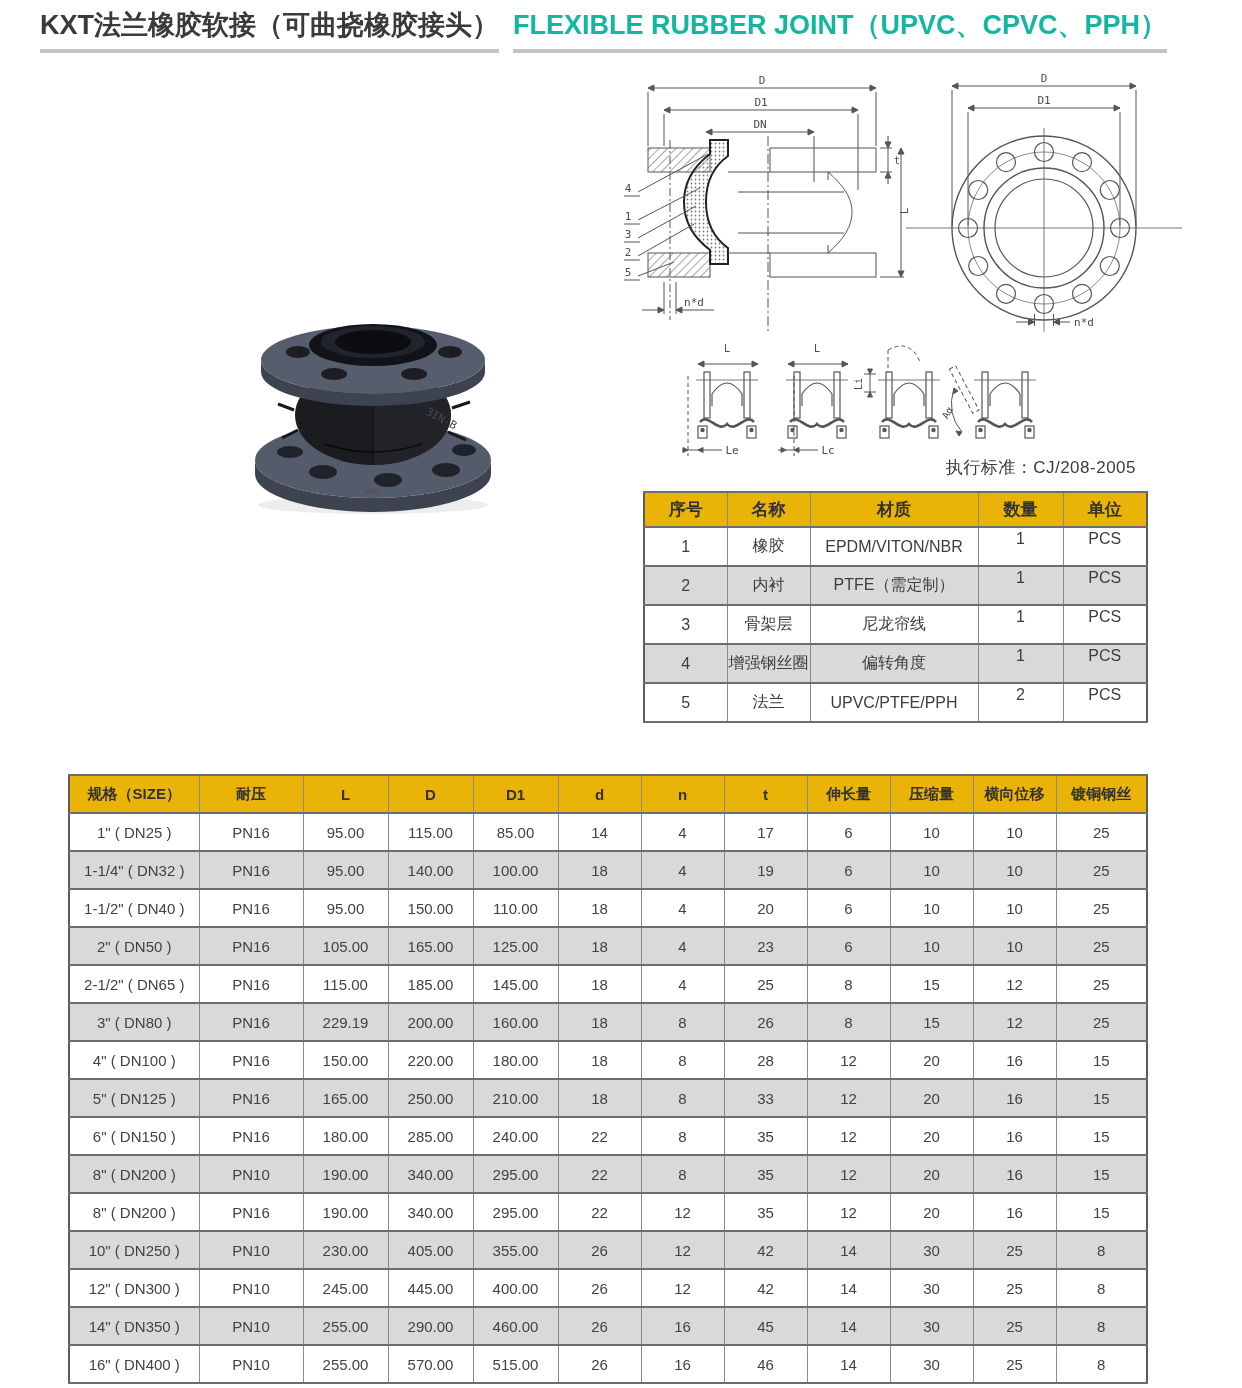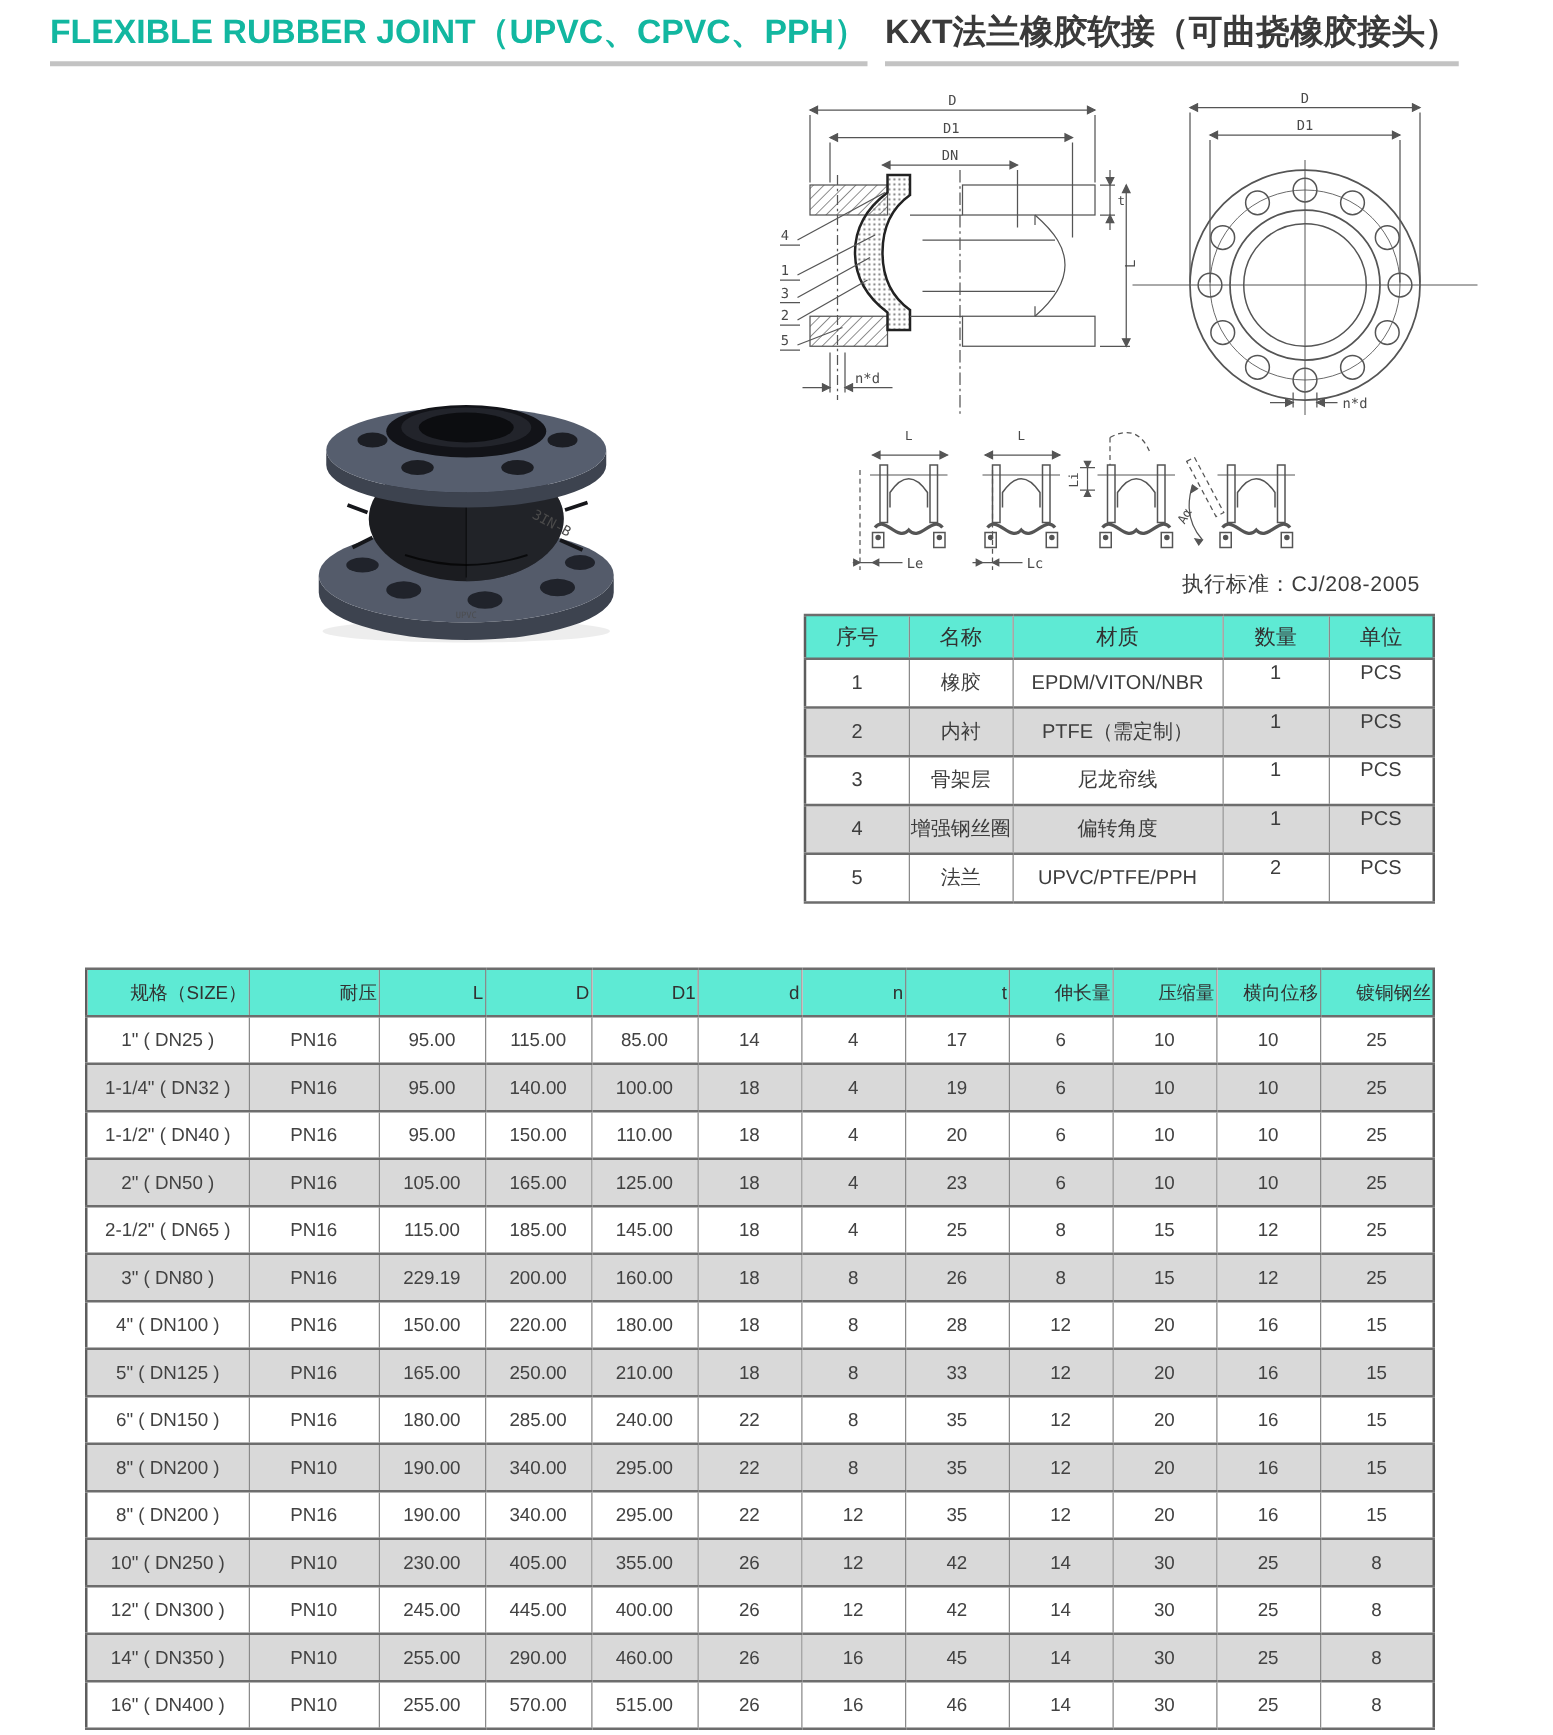--- a/index.html
+++ b/index.html
@@ -18,45 +18,45 @@
   .abs{position:absolute;}
   svg text{font-family:"DejaVu Sans Mono","Liberation Mono",monospace;fill:#4a4a4a;}
   .note{position:absolute;left:836px;top:456px;width:300px;text-align:right;
         font-size:17px;color:#3c3c3c;letter-spacing:.5px;}
 
   
   table{border-collapse:collapse;table-layout:fixed;background:#fff;}
   th,td{border-left:1px solid #8a8a8a;border-right:1px solid #8a8a8a;
         border-top:2px solid #6d6d6d;border-bottom:2px solid #6d6d6d;
         text-align:center;vertical-align:middle;overflow:hidden;white-space:nowrap;}
-  th{background:#5eead4;font-weight:normal;color:#323232;}
+  th{background:#eab308;font-weight:bold;color:#323232;}
   tbody tr:nth-child(even) td{background:#d9d9d9;}
   table{border:2px solid #5d5d5d;}
 
   .parts{position:absolute;left:643px;top:491px;width:503px;font-size:16px;}
   .parts th{height:31px;font-size:17px;}
   .parts td{height:34px;}
   .parts td:nth-child(4),.parts td:nth-child(5){vertical-align:top;padding-top:2px;}
 
   .spec{position:absolute;left:68px;top:774px;width:1078px;font-size:15px;}
-  .spec th{height:34px;text-align:right;}
+  .spec th{height:34px;}
   .spec td{height:34px;color:#424242;}
 </style>
 </head>
 <body>
 
 <div id="page">
 
   <div class="hdr">
     <div class="tcol">
-      <span class="ttl en">FLEXIBLE RUBBER JOINT（UPVC、CPVC、PPH）</span>
+      <span class="ttl cn">KXT法兰橡胶软接（可曲挠橡胶接头）</span>
       <div class="bar"></div>
     </div>
     <div class="tcol">
-      <span class="ttl cn">KXT法兰橡胶软接（可曲挠橡胶接头）</span>
+      <span class="ttl en">FLEXIBLE RUBBER JOINT（UPVC、CPVC、PPH）</span>
       <div class="bar"></div>
     </div>
   </div>
 
   <svg class="abs" style="left:228px;top:312px" width="290" height="210" viewBox="0 0 290 210">
     <ellipse cx="145" cy="193" rx="115" ry="9" fill="rgba(0,0,0,0.07)"></ellipse>
 
     <g>
       <path d="M27,148 a118,38 0 0 0 236,0 l0,14 a118,38 0 0 1 -236,0 Z" fill="#3d434f"></path>
       <ellipse cx="145" cy="148" rx="118" ry="38" fill="#545b6a"></ellipse>

